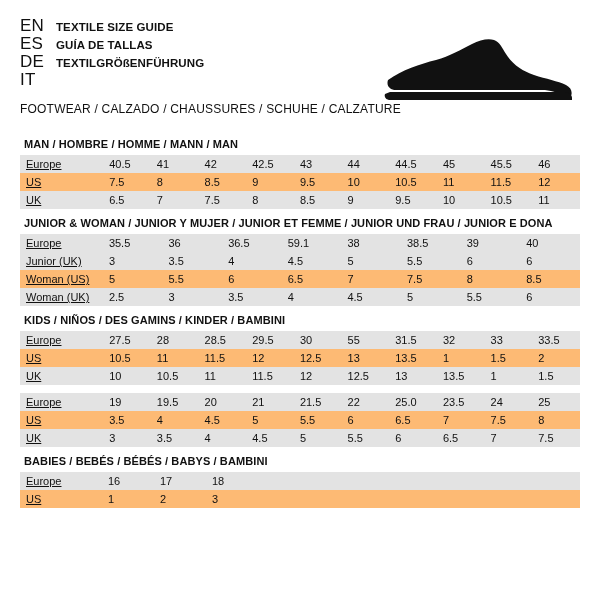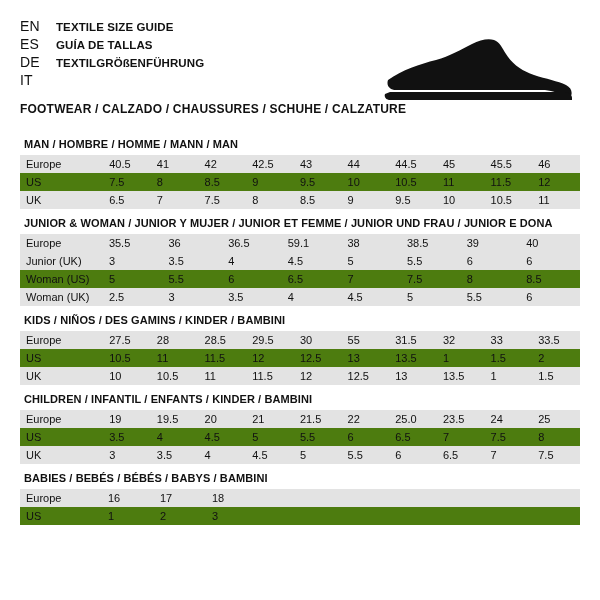--- a/index.html
+++ b/index.html
@@ -31,33 +31,33 @@
     display: block;
   }
   .lang-row {
     display: flex;
     align-items: baseline;
     line-height: 16px;
     margin-bottom: 1px;
   }
   .lang-code {
     width: 36px;
-    font-size: 14px;
+    font-size: 17px;
     font-weight: 400;
     letter-spacing: .2px;
   }
   .lang-text {
     font-size: 11.5px;
     font-weight: 700;
     letter-spacing: .1px;
   }
   .section-title {
     margin-top: 14px;
     font-size: 12px;
-    font-weight: 700;
+    font-weight: 400;
     letter-spacing: .2px;
   }
 
   
   .shoe-wrap {
     position: absolute;
     right: 4px;
     top: 16px;
     width: 200px;
     height: 80px;
@@ -80,22 +80,22 @@
   }
   table td {
     font-size: 11px;
     height: 18px;
     padding: 0 0 0 6px;
     vertical-align: middle;
     white-space: nowrap;
     overflow: hidden;
   }
   tr.shade td { background: #e3e3e3; }
-  tr.plain td { background: #4d7c0f; }
-  td.label { width: 82px; }
+  tr.plain td { background: #fdba74; }
+  td.label { width: 82px; text-decoration: underline; }
   
   .t-babies td { background: transparent; }
   .t-babies tr.shade td.filled { background: #e3e3e3; }
 </style>
 </head>
 <body>
 
 <div class="page">
 
   <div class="header">
@@ -301,21 +301,20 @@
               <td class="filled">12.5</td>
               <td class="filled">13</td>
               <td class="filled">13.5</td>
               <td class="filled">1</td>
               <td class="filled">1.5</td>
             </tr>
           </tbody>
         </table>
       </div>
       <div class="block">
-        <div class="block-title">CHILDREN / INFANTIL / ENFANTS / KINDER / BAMBINI</div>
         <table>
           <colgroup>
             <col style="width: 82px;">
             <col style="width: 47px;">
             <col style="width: 47px;">
             <col style="width: 47px;">
             <col style="width: 47px;">
             <col style="width: 47px;">
             <col style="width: 47px;">
             <col style="width: 47px;">

